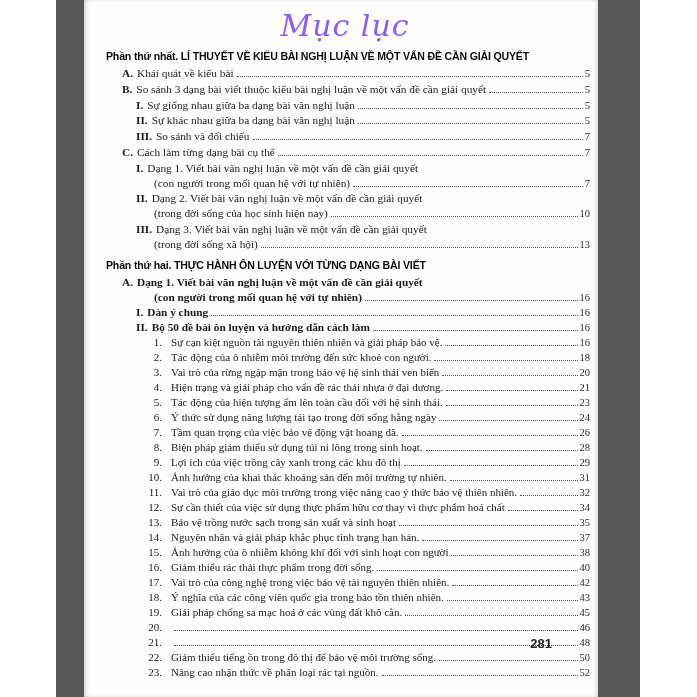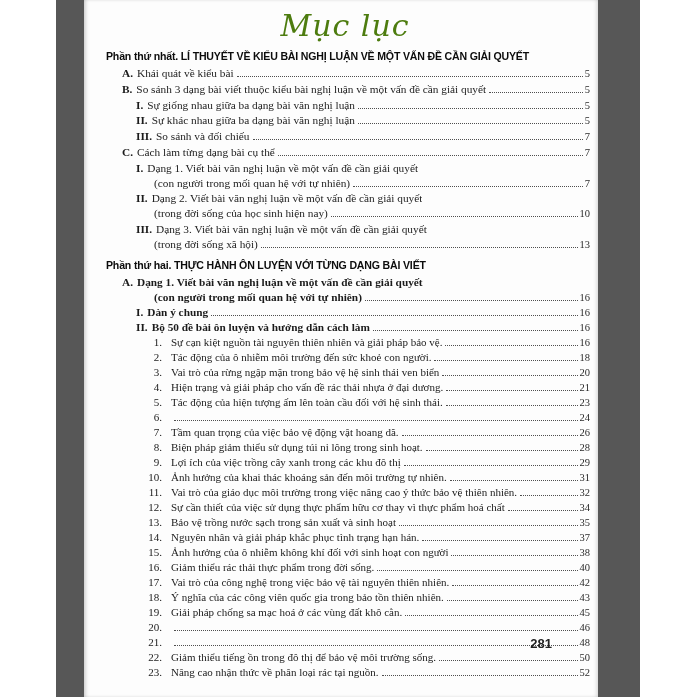--- a/index.html
+++ b/index.html
@@ -21,21 +21,21 @@
     box-shadow: inset 3px 0 4px -2px rgba(0,0,0,.25), inset -3px 0 4px -2px rgba(0,0,0,.18);
     box-sizing: border-box;
     padding: 8px 6px 0 14px;
   }
   .page-title {
     text-align: center;
     font-family: "DejaVu Serif", serif;
     font-style: italic;
     font-size: 30px;
     line-height: 36px;
-    color: #4d7c0f;
+    color: #8b5cf6;
     letter-spacing: 1px;
     margin: 0 0 4px 0;
   }
   .section-header {
     font-family: "Liberation Sans", sans-serif;
     font-weight: bold;
     font-size: 11.5px;
     line-height: 16px;
     margin: 4px 0 2px 8px;
     color: #0c0c0c;
@@ -206,20 +206,21 @@
             <span class="pagenum">21</span>
           </div>
           <div class="row lvl-num">
             <span class="label">5.</span>
             <span class="text">Tác động của hiện tượng ấm lên toàn cầu đối với hệ sinh thái.</span>
             <span class="leader"></span>
             <span class="pagenum">23</span>
           </div>
           <div class="row lvl-num">
             <span class="label">6.</span>
+            <span class="text">Ý thức sử dụng năng lượng tái tạo trong đời sống hằng ngày</span>
             <span class="leader"></span>
             <span class="pagenum">24</span>
           </div>
           <div class="row lvl-num">
             <span class="label">7.</span>
             <span class="text">Tầm quan trọng của việc bảo vệ động vật hoang dã.</span>
             <span class="leader"></span>
             <span class="pagenum">26</span>
           </div>
           <div class="row lvl-num">

